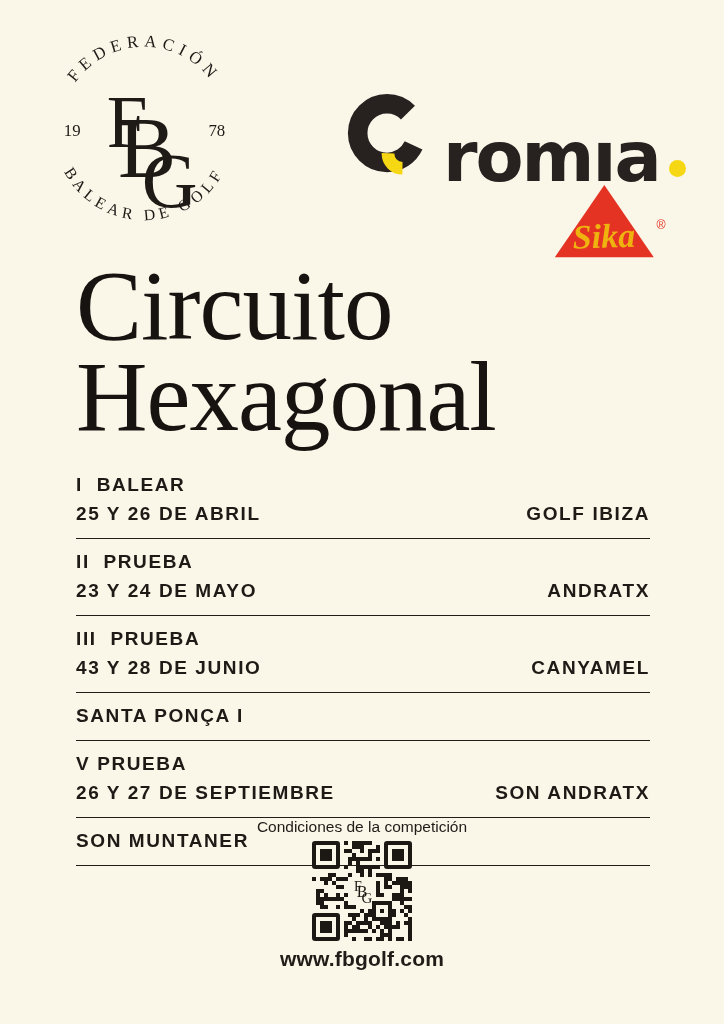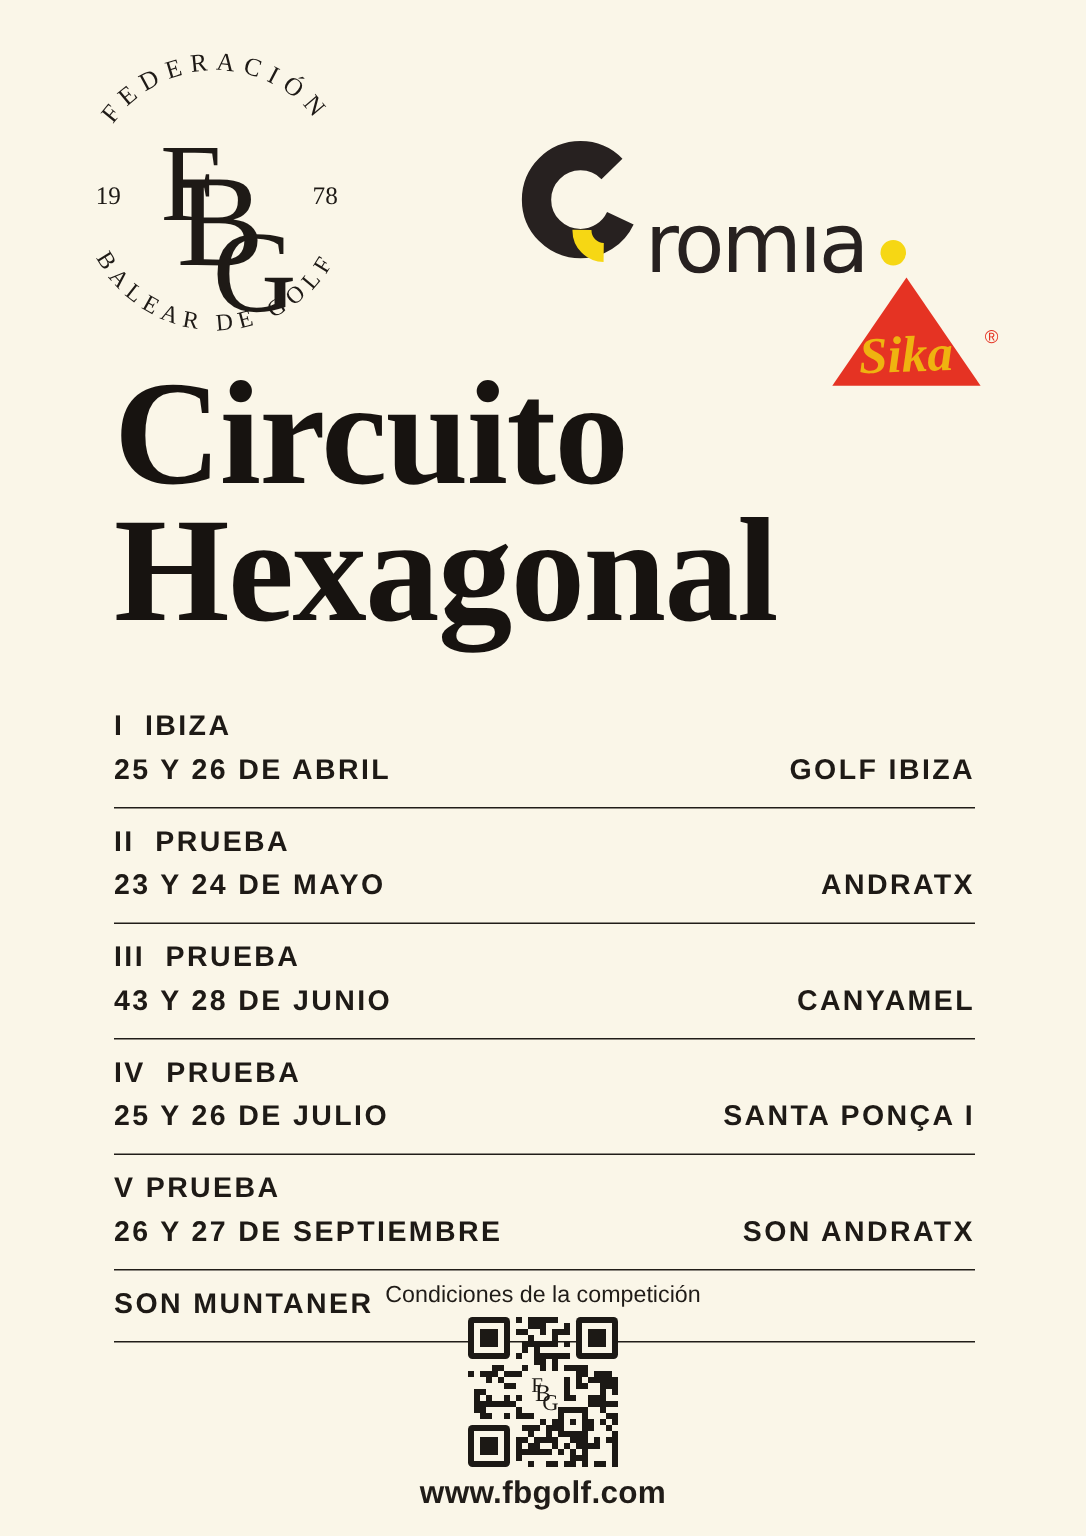--- a/index.html
+++ b/index.html
@@ -12,48 +12,48 @@
     position:relative;width:724px;height:1024px;margin:0 auto;
     background:var(--bg);color:var(--ink);overflow:hidden;
     font-family:"Liberation Sans",sans-serif;
   }
 
   
   .fbg-logo{position:absolute;left:38px;top:26px;width:212px;height:208px;}
   .sponsor-qromia{position:absolute;left:344px;top:92px;display:flex;align-items:flex-end;}
   .qromia-q{width:86px;height:90px;flex:0 0 auto;}
   .qromia-word{
-    font-family:"DejaVu Sans",sans-serif;font-weight:normal;font-size:55px;line-height:.62;
-    color:var(--qdark);letter-spacing:-2px;margin-left:0;margin-bottom:3px;
+    font-family:"DejaVu Sans",sans-serif;font-weight:bold;font-size:70px;line-height:.62;
+    color:var(--qdark);letter-spacing:-2px;margin-left:13px;margin-bottom:3px;
   }
   .qromia-dot{width:17px;height:17px;border-radius:50%;background:var(--yellow);margin:0 0 5px 9px;}
   .sponsor-sika{position:absolute;left:552px;top:182px;width:116px;height:80px;}
 
   
   .title{
-    position:absolute;left:76px;top:244px;
+    position:absolute;left:76px;top:260px;
     font-family:"Liberation Serif",serif;font-size:99px;line-height:.92;
-    letter-spacing:-1px;color:#171310;font-weight:700;
+    letter-spacing:-1px;color:#171310;font-weight:400;
   }
 
   
   .events{position:absolute;left:76px;top:462px;width:574px;}
   .event-row{
     display:flex;justify-content:space-between;align-items:flex-end;
     padding:12px 0 13px 0;border-bottom:1.6px solid #211d18;
   }
   .event-name{
     font-size:19px;font-weight:bold;letter-spacing:1.6px;white-space:pre;
     margin-bottom:7px;color:var(--ink);
   }
   .event-dates{font-size:19px;font-weight:bold;letter-spacing:1.6px;color:var(--ink);}
   .event-venue{font-size:19px;font-weight:bold;letter-spacing:1.6px;text-align:left;color:var(--ink);}
 
   
-  .footer{position:absolute;left:0;top:855px;width:724px;text-align:center;}
+  .footer{position:absolute;left:0;top:818px;width:724px;text-align:center;}
   .conditions{font-size:15.5px;color:#201c18;}
   .qr-wrap{margin-top:5px;display:flex;justify-content:center;}
   .qr-svg{width:100px;height:100px;display:block;}
   .website{margin-top:6px;font-size:21px;font-weight:bold;letter-spacing:.2px;color:#201c18;}
 </style>
 </head>
 <body>
 
 <div class="page">
 
@@ -93,44 +93,40 @@
   </svg>
 
   <div class="title">
     <div>Circuito</div>
     <div>Hexagonal</div>
   </div>
 
   <div class="events">
       <div class="event-row">
         <div>
-          <div class="event-name">I  IBIZA</div>
+          <div class="event-name">I  BALEAR</div>
           <div class="event-dates">25 Y 26 DE ABRIL</div>
         </div>
         <div class="event-venue">GOLF IBIZA</div>
       </div>
       <div class="event-row">
         <div>
           <div class="event-name">II  PRUEBA</div>
           <div class="event-dates">23 Y 24 DE MAYO</div>
         </div>
         <div class="event-venue">ANDRATX</div>
       </div>
       <div class="event-row">
         <div>
           <div class="event-name">III  PRUEBA</div>
           <div class="event-dates">43 Y 28 DE JUNIO</div>
         </div>
         <div class="event-venue">CANYAMEL</div>
       </div>
       <div class="event-row">
-        <div>
-          <div class="event-name">IV  PRUEBA</div>
-          <div class="event-dates">25 Y 26 DE JULIO</div>
-        </div>
         <div class="event-venue">SANTA PONÇA I</div>
       </div>
       <div class="event-row">
         <div>
           <div class="event-name">V PRUEBA</div>
           <div class="event-dates">26 Y 27 DE SEPTIEMBRE</div>
         </div>
         <div class="event-venue">SON ANDRATX</div>
       </div>
       <div class="event-row">

